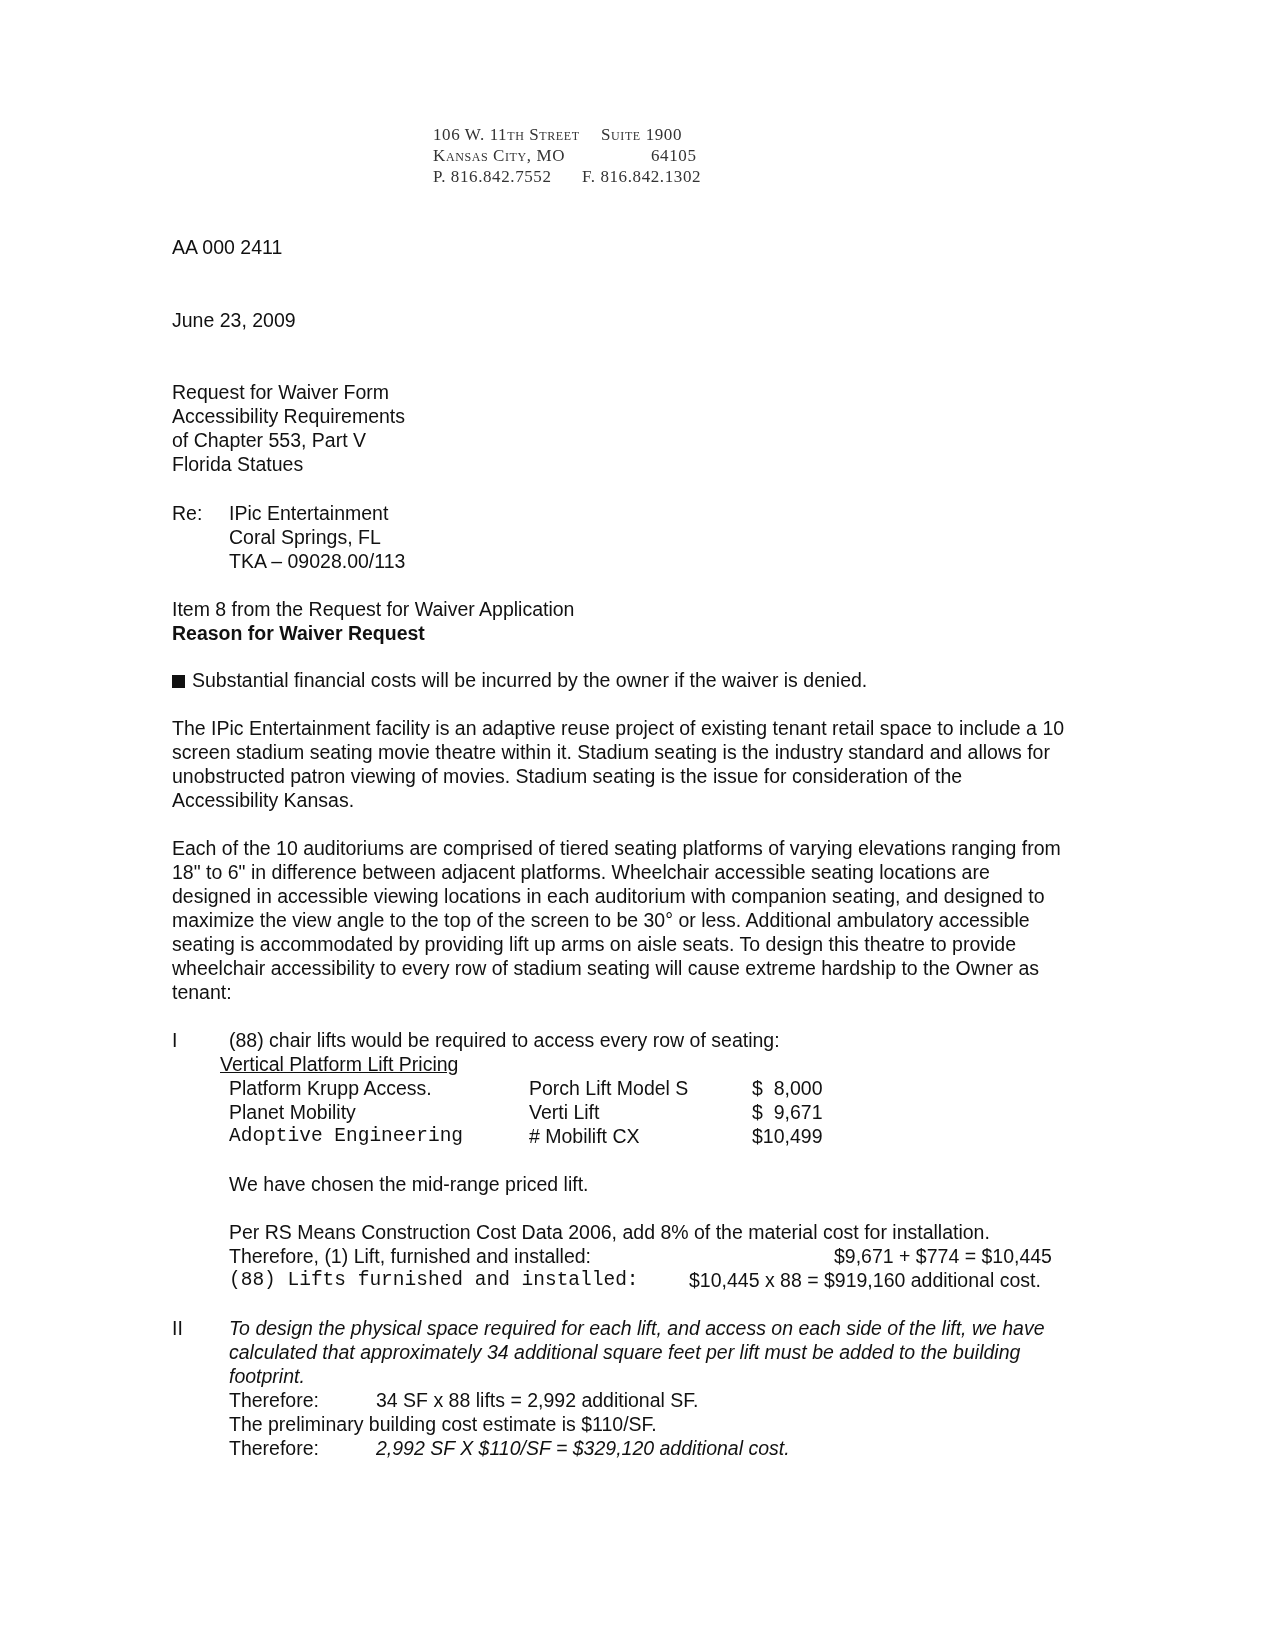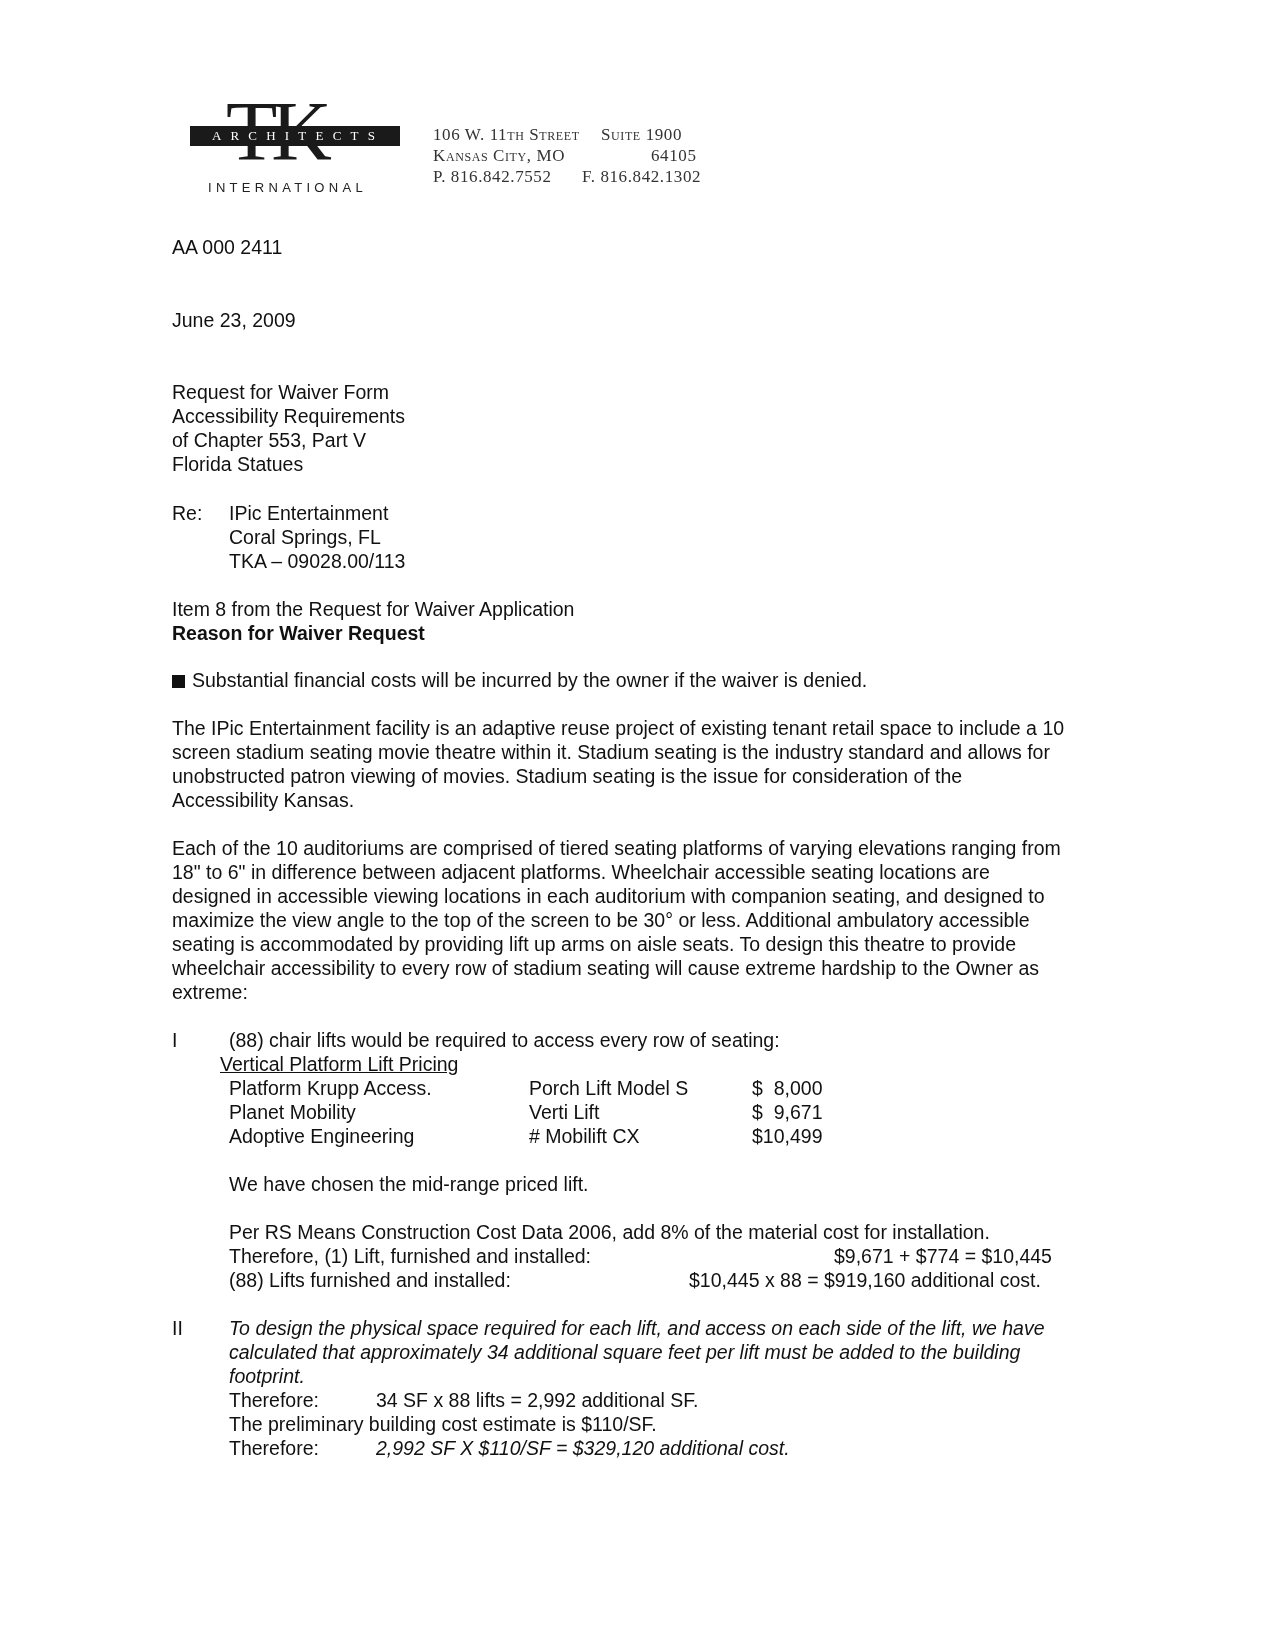--- a/index.html
+++ b/index.html
@@ -45,27 +45,20 @@
       vertical-align: -1px;
     }
     .para { position: absolute; left: 172px; width: 960px; font-size: 19.5px; line-height: 24px; }
     .para .line { white-space: nowrap; height: 24px; }
   </style>
 </head>
 <body>
 
 <div class="page">
 
-  <div class="logo">
-    <div class="tk">TK</div>
-    <div class="band">
-      <div class="band-text">ARCHITECTS</div>
-    </div>
-    <div class="intl">INTERNATIONAL</div>
-  </div>
 
   <div class="address">
     <div class="row">
       <span class="r">106 W. 11th Street</span>
       <span class="rr" style="left:168px;">Suite 1900</span>
     </div>
     <div class="row">
       <span class="r">Kansas City, MO</span>
       <span class="rr" style="left:218px;">64105</span>
     </div>
@@ -106,50 +99,50 @@
     <div class="line">Accessibility Kansas.</div>
   </div>
 
   <div class="para" style="top:836px;">
     <div class="line">Each of the 10 auditoriums are comprised of tiered seating platforms of varying elevations ranging from</div>
     <div class="line">18" to 6" in difference between adjacent platforms.  Wheelchair accessible seating locations are</div>
     <div class="line">designed in accessible viewing locations in each auditorium with companion seating, and designed to</div>
     <div class="line">maximize the view angle to the top of the screen to be 30° or less.   Additional ambulatory accessible</div>
     <div class="line">seating is accommodated by providing lift up arms on aisle seats.  To design this theatre to provide</div>
     <div class="line">wheelchair accessibility to every row of stadium seating will cause extreme hardship to the Owner as</div>
-    <div class="line">extreme:</div>
+    <div class="line">tenant:</div>
   </div>
 
   <div class="abs txt" style="left:172px; top:1028px;">I</div>
   <div class="abs txt" style="left:229px; top:1028px;">(88) chair lifts would be required to access every row of seating:</div>
   <div class="abs txt ul" style="left:220px; top:1052px;">Vertical Platform Lift Pricing</div>
 
   <div>
     <div>
       <div class="abs txt" style="left:229px; top:1076px;">Platform Krupp Access.</div>
       <div class="abs txt" style="left:529px; top:1076px;">Porch Lift Model S</div>
       <div class="abs txt" style="left:752px; top:1076px; white-space:pre;">$  8,000</div>
     </div>
     <div>
       <div class="abs txt" style="left:229px; top:1100px;">Planet Mobility</div>
       <div class="abs txt" style="left:529px; top:1100px;">Verti Lift</div>
       <div class="abs txt" style="left:752px; top:1100px; white-space:pre;">$  9,671</div>
     </div>
     <div>
-      <div class="abs txt" style="left:229px; top:1124px;">Adoptive Engineering</div>
+      <div class="abs txt" style="left:229px; top:1124px;font-family:Liberation Mono, monospace;">Adoptive Engineering</div>
       <div class="abs txt" style="left:529px; top:1124px;"># Mobilift CX</div>
       <div class="abs txt" style="left:752px; top:1124px; white-space:pre;">$10,499</div>
     </div>
   </div>
 
   <div class="abs txt" style="left:229px; top:1172px;">We have chosen the mid-range priced lift.</div>
   <div class="abs txt" style="left:229px; top:1220px;">Per RS Means Construction Cost Data 2006, add 8% of the material cost for installation.</div>
   <div class="abs txt" style="left:229px; top:1244px;">Therefore, (1) Lift, furnished and installed:</div>
   <div class="abs txt" style="left:834px; top:1244px;">$9,671 + $774 = $10,445</div>
-  <div class="abs txt" style="left:229px; top:1268px;">(88) Lifts furnished and installed:</div>
+  <div class="abs txt" style="left:229px; top:1268px;font-family:Liberation Mono, monospace;">(88) Lifts furnished and installed:</div>
   <div class="abs txt" style="left:689px; top:1268px;">$10,445 x 88 = $919,160 additional cost.</div>
 
   <div class="abs txt" style="left:172px; top:1316px;">II</div>
   <div class="abs txt" style="left:229px; top:1316px;font-style:italic;">
     <div>To design the physical space required for each lift, and access on each side of the lift, we have</div>
     <div>calculated that approximately 34 additional square feet per lift must be added to the building</div>
     <div>footprint.</div>
   </div>
   <div class="abs txt" style="left:229px; top:1388px;">Therefore:</div>
   <div class="abs txt" style="left:376px; top:1388px;">34 SF x 88 lifts = 2,992 additional SF.</div>

